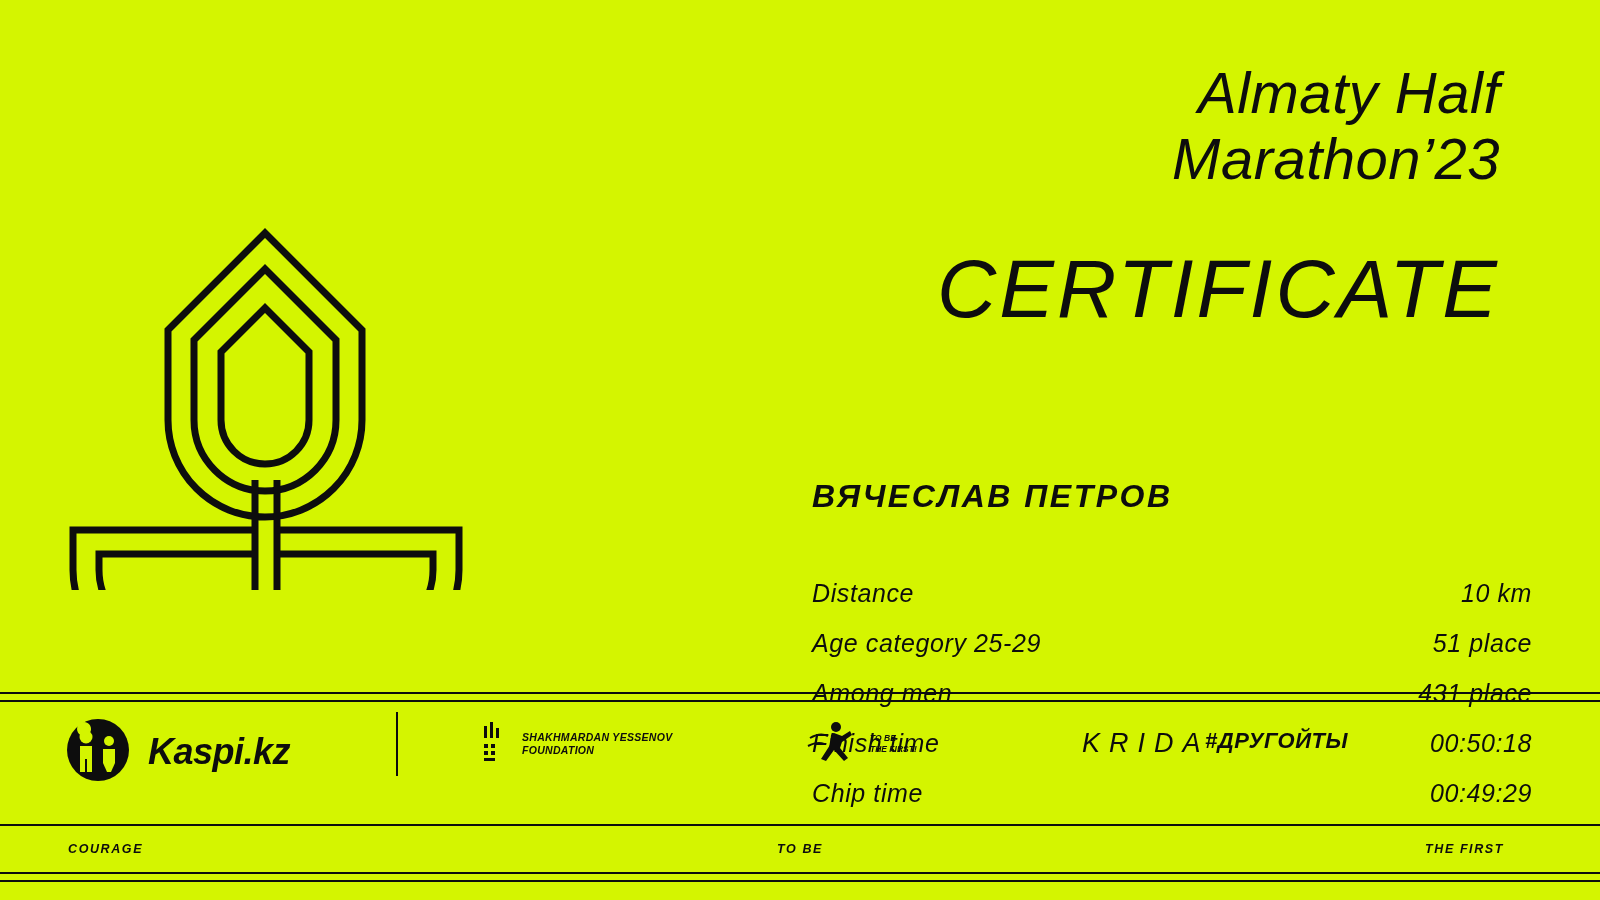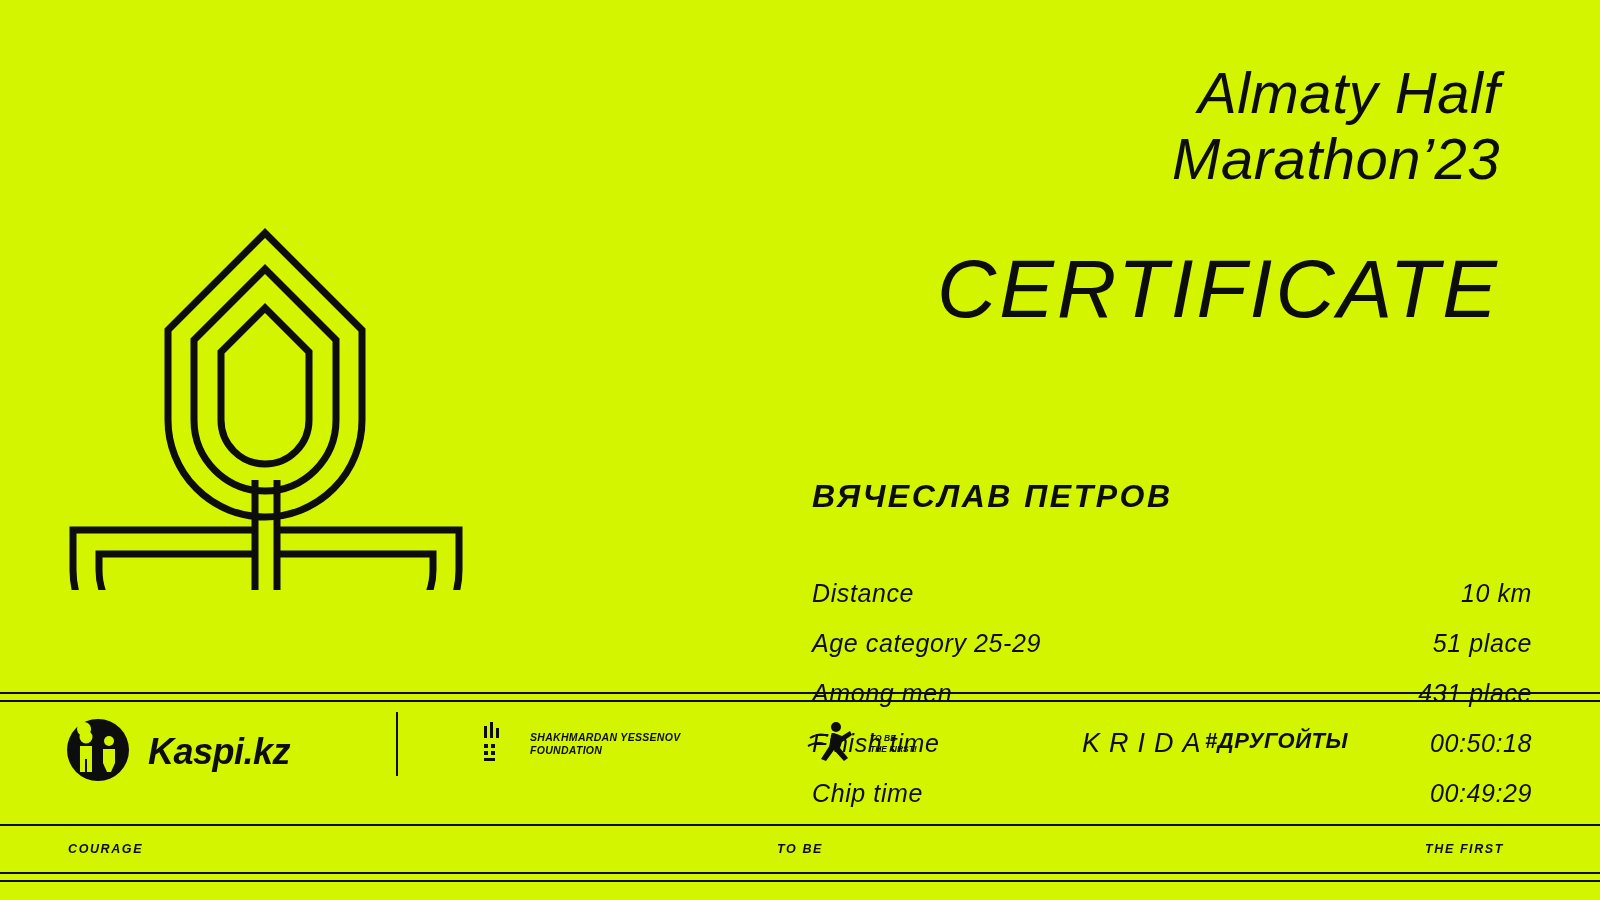--- a/index.html
+++ b/index.html
@@ -101,21 +101,21 @@
     position: absolute; left: 62px; top: 18px;
     display: flex; align-items: center; gap: 14px;
   }
   .kaspi-text { font-size: 36px; font-weight: 700; letter-spacing: -0.5px; }
   .sp-divider {
     position: absolute; left: 396px; top: 12px;
     width: 2px; height: 64px; background: #0d0d0d;
   }
   .sp-yessenov {
     position: absolute; left: 482px; top: 22px;
-    display: flex; align-items: center; gap: 18px;
+    display: flex; align-items: center; gap: 10px;
   }
   .yess-text {
     font-size: 10.5px; font-weight: 700; line-height: 1.25;
     letter-spacing: 0.3px; white-space: pre-line;
   }
   .sp-tobefirst {
     position: absolute; left: 806px; top: 18px;
     display: flex; align-items: center; gap: 8px;
   }
   .tbf-text {

